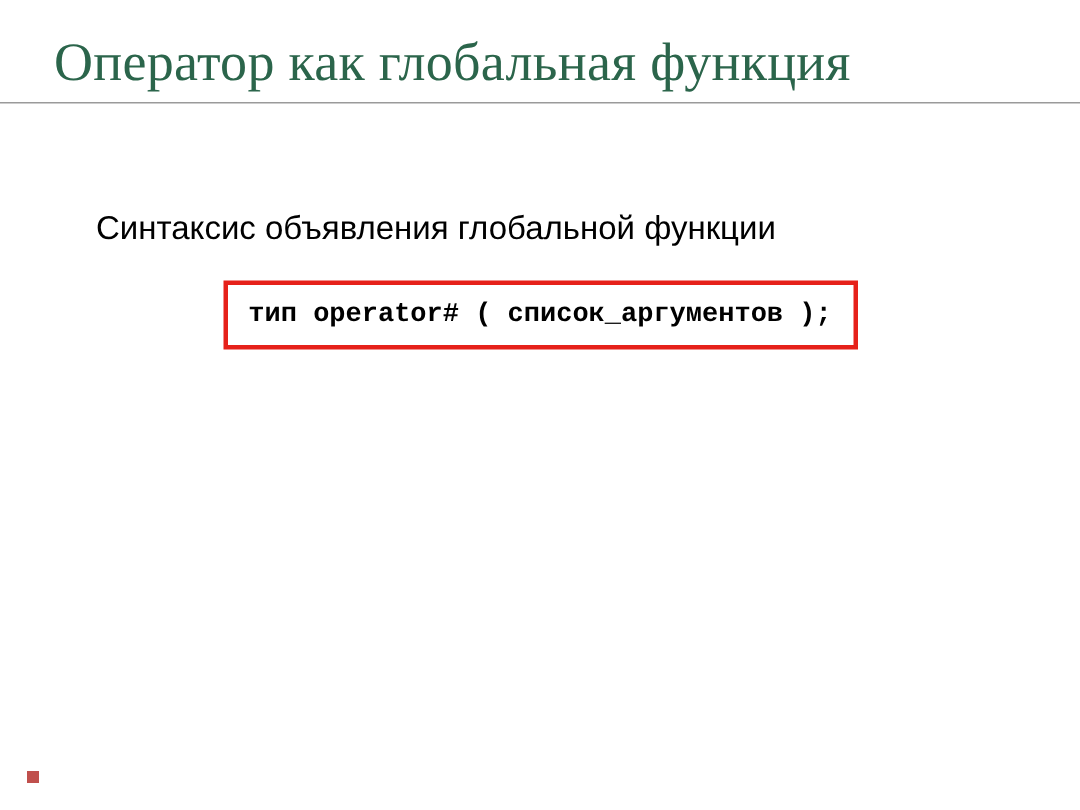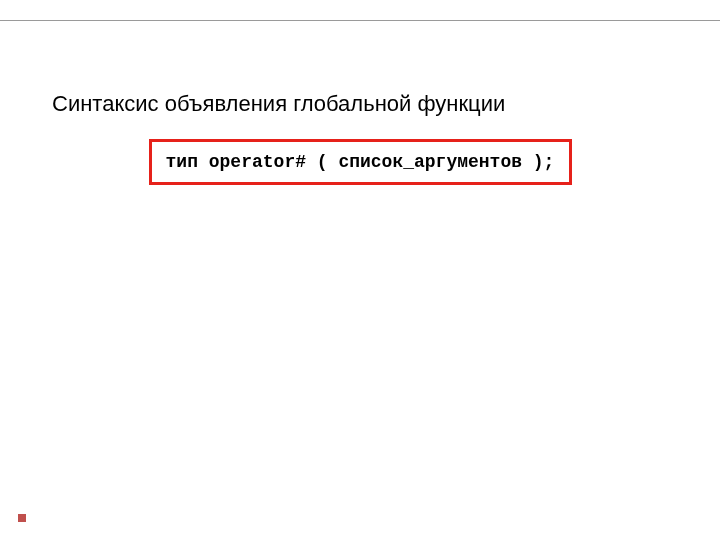--- a/index.html
+++ b/index.html
@@ -26,21 +26,21 @@
   }
   .underline {
     border-bottom: 1px solid #9a9a9a;
     margin-left: -36px;
     margin-right: -36px;
   }
   .subhead {
     color: #000;
     font-size: 22px;
     margin-top: 70px;
-    margin-left: 16px;
+    margin-left: 28px;
   }
   .code-box {
     margin: 22px auto 0 auto;
     width: 423px;
     border: 3px solid #e6211a;
     padding: 10px 8px;
     text-align: center;
     box-sizing: border-box;
   }
   .code-text {
@@ -62,20 +62,21 @@
     bottom: 18px;
     width: 8px;
     height: 8px;
     background: #c0504d;
   }
 </style>
 </head>
 <body>
 
 <div class="slide">
+  <h1 class="title">Оператор как глобальная функция</h1>
   <div class="underline"></div>
 
   <div class="subhead">Синтаксис объявления глобальной функции</div>
 
   <div class="code-box">
     <span class="code-text">тип operator# ( список_аргументов );</span>
   </div>
 
 </div>
 

